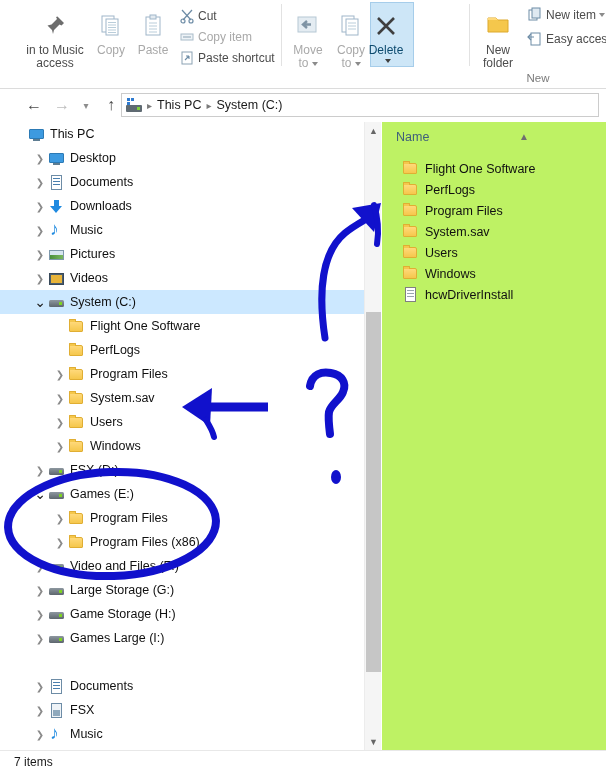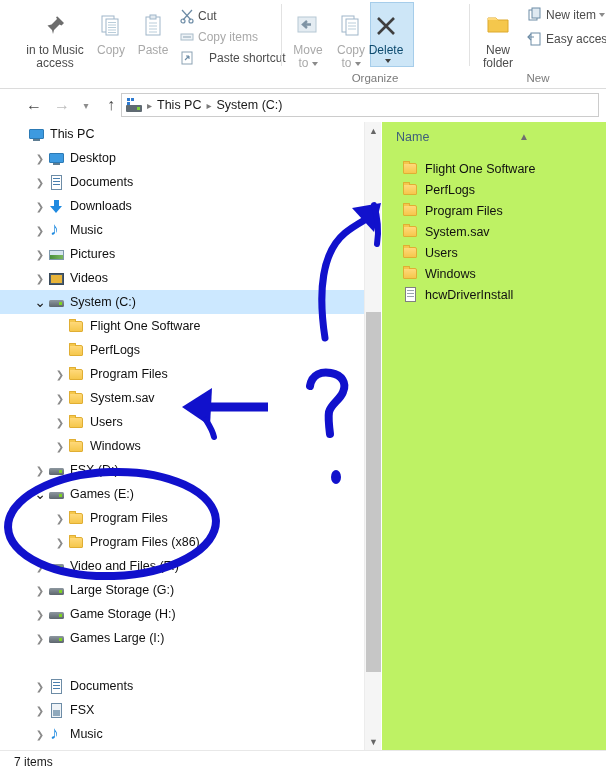--- a/index.html
+++ b/index.html
@@ -449,24 +449,24 @@
 
     <div class="rib-btn-small dim" style="left:176px; top:26px;">
       <span class="glyph">
         <svg width="16" height="16" viewBox="0 0 16 16">
           <rect x="2" y="5" width="12" height="6" fill="#eef3f7" stroke="#a9bcc9"></rect>
           <g stroke="#8ba2b3" stroke-width="1">
               <line x1="4" y1="8" x2="12" y2="8"></line>
             </g>
         </svg>
       </span>
-      <span>Copy items</span>
-    </div>
-
-    <div class="rib-btn-small" style="left:176px; top:47px;gap:11px;">
+      <span>Copy item</span>
+    </div>
+
+    <div class="rib-btn-small" style="left:176px; top:47px;">
       <span class="glyph">
         <svg width="16" height="16" viewBox="0 0 16 16">
           <rect x="3" y="2" width="10" height="12" fill="#fff" stroke="#8ba2b3"></rect>
           <path d="M6 10 L10 6 M10 6 H7 M10 6 V9" stroke="#6d8ca6" fill="none" stroke-width="1.1"></path>
         </svg>
       </span>
       <span>Paste shortcut</span>
     </div>
 
   </div>
@@ -507,21 +507,20 @@
       <span class="glyph">
         <svg width="28" height="28" viewBox="0 0 28 28">
           <path d="M6 6 L22 22 M22 6 L6 22" stroke="#3f3f3f" stroke-width="2.6" fill="none"></path>
         </svg>
       </span>
       <span>Delete</span>
       <i class="caret-dn" style="border-top-color:#3f3f3f; margin-top:2px;"></i>
     </div>
 
 
-    <div class="rib-title">Organize</div>
   </div>
 
   <div class="rib-sep" style="left:469px;"></div>
 
   <div class="rib-group" style="left:470px; width:136px;">
 
     <div class="rib-btn-big" style="left:4px; top:4px; width:48px;">
       <span class="glyph">
         <svg width="28" height="26" viewBox="0 0 28 26">
           <path d="M4 5 h8 l2 2 h10 v12 h-20 z" fill="#f5c74c" stroke="#dda92d"></path>

